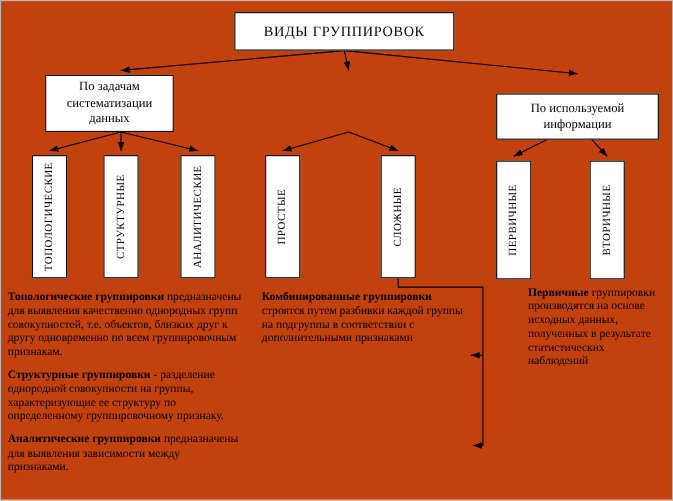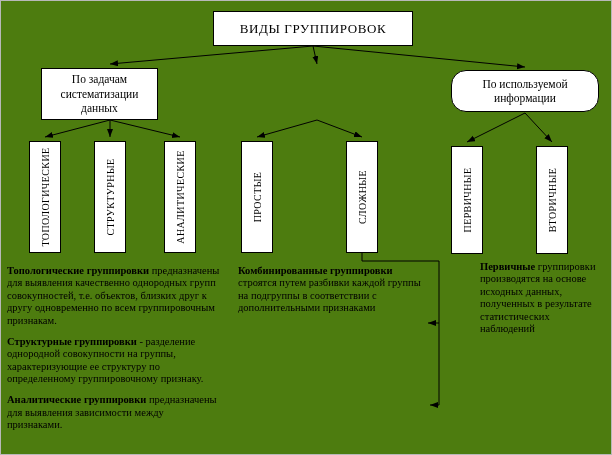--- a/index.html
+++ b/index.html
@@ -1,19 +1,19 @@
 <!DOCTYPE html>
 <html><head>
 <meta charset="utf-8">
 <style>
   html,body{margin:0;padding:0;background:#ffffff;}
   #stage{
     position:relative;
     width:612px;height:455px;
-    background:#4d7c0f;
+    background:#c2410c;
     border:1px solid #b8b8b8;
     box-sizing:border-box;
     font-family:"Liberation Serif","DejaVu Serif",serif;
     color:#000;
     overflow:hidden;
   }
   svg.lines{position:absolute;left:0;top:0;width:612px;height:455px;pointer-events:none;}
   .box{
     position:absolute;
     border:1px solid #000;
@@ -68,21 +68,21 @@
 
   <div class="box title-box" style="left:212px;top:10px;width:200px;height:35px;">
     <span>ВИДЫ ГРУППИРОВОК</span>
   </div>
 
   <div class="box" style="left:40px;top:67px;width:117px;height:52px;">
     <span class="branch-label">По задачам
 систематизации
 данных</span>
   </div>
-  <div class="box" style="left:450px;top:69px;width:148px;height:42px;border-radius:15px;">
+  <div class="box" style="left:450px;top:84px;width:148px;height:42px;">
     <span class="branch-label">По используемой
 информации</span>
   </div>
 
   <div class="vbox" style="left:28px;top:140px;width:32px;height:112px;">
     <span class="vtext">ТОПОЛОГИЧЕСКИЕ</span>
   </div>
   <div class="vbox" style="left:93px;top:140px;width:32px;height:112px;">
     <span class="vtext">СТРУКТУРНЫЕ</span>
   </div>

